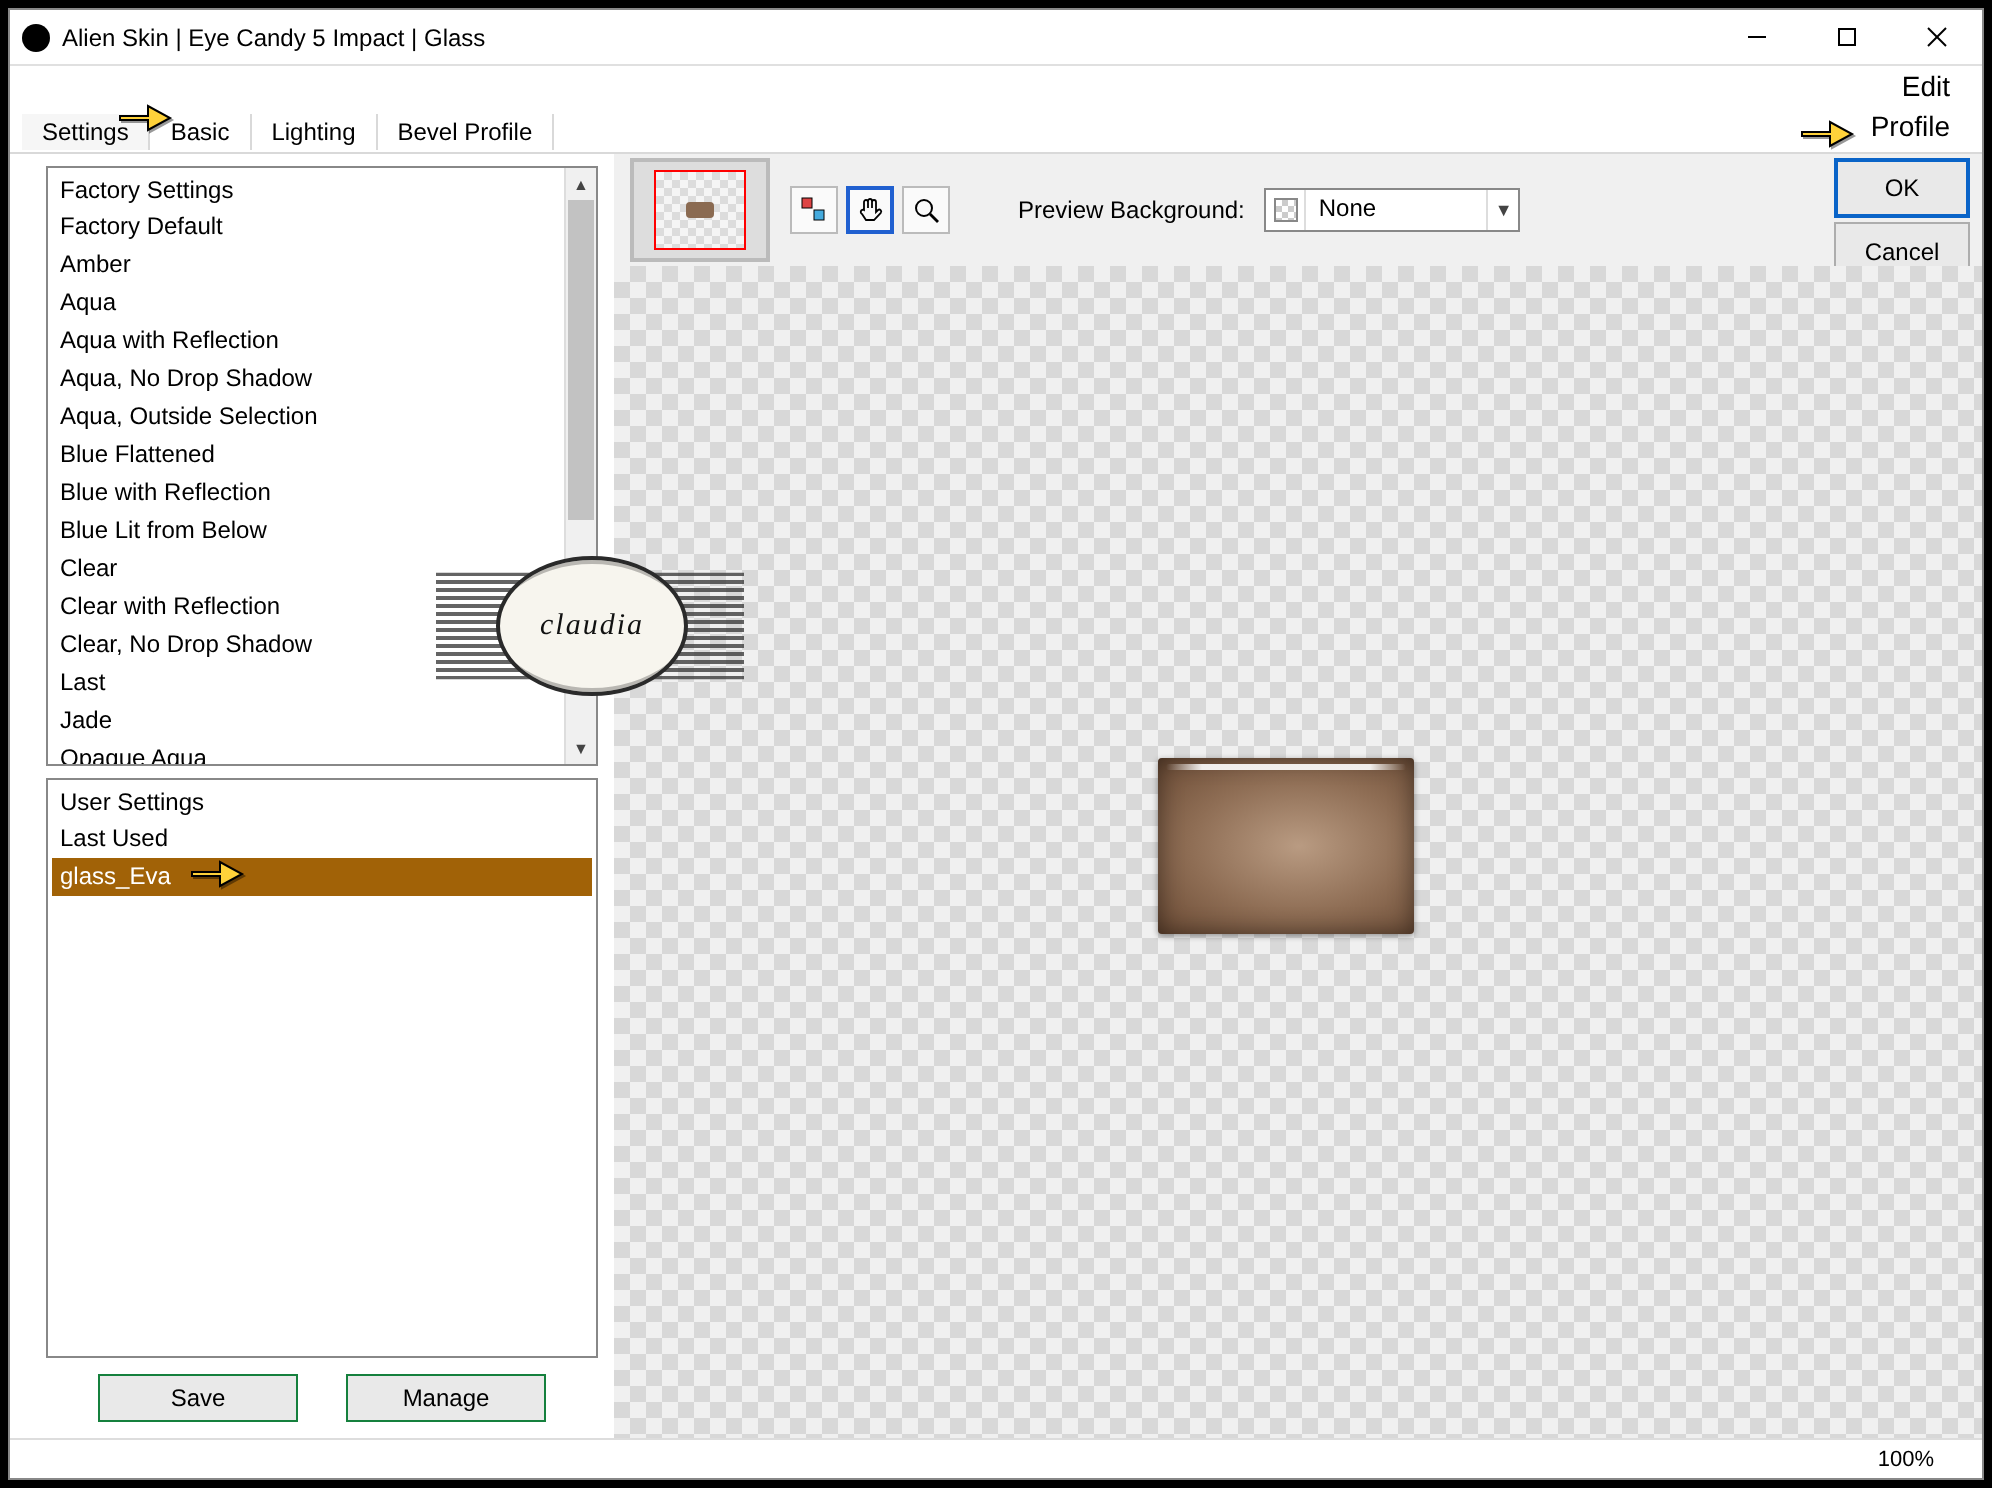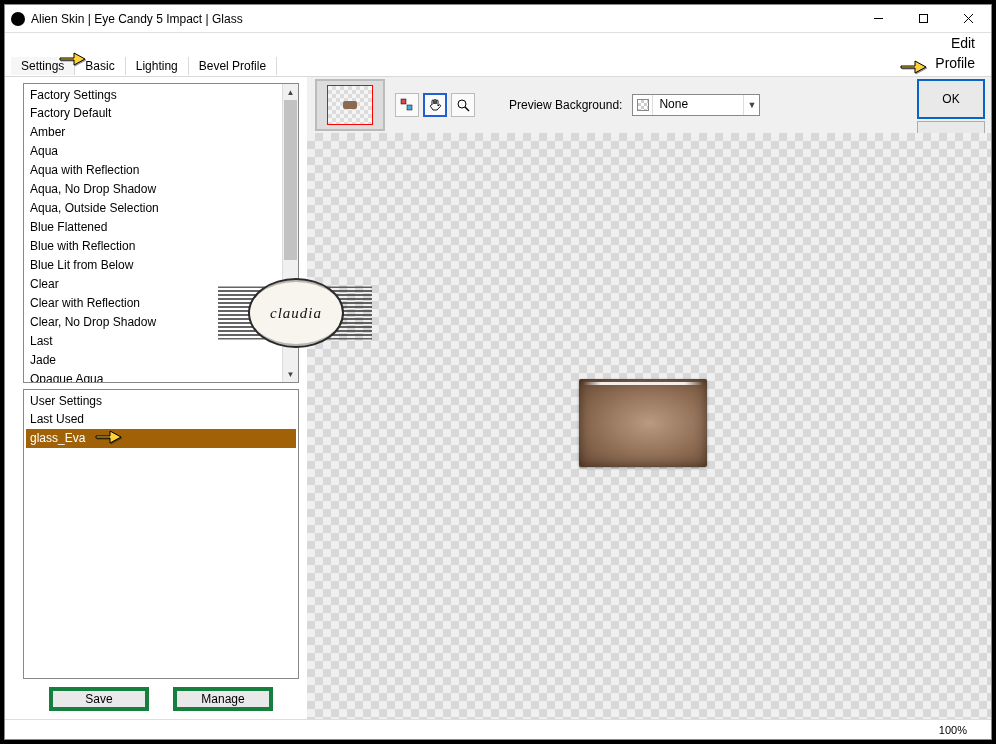--- a/index.html
+++ b/index.html
@@ -23,21 +23,21 @@
     .list-content { position: absolute; left: 0; right: 16px; top: 0; bottom: 0; overflow: hidden; padding: 4px 2px; font-size: 12px; }
     .list-content.noscroll { right: 0; }
     .list-header { padding: 0 4px 2px 4px; font-size: 12px; }
     .list-row { padding: 1px 4px; white-space: nowrap; font-size: 12px; line-height: 17px; }
     .list-row.selected { background: #a16207; color: #fff; }
     .scrollbar-v { position: absolute; right: 0; top: 0; bottom: 0; width: 16px; background: #f0f0f0; border-left: 1px solid #ddd; display: flex; flex-direction: column; }
     .scroll-btn { height: 16px; display: flex; align-items: center; justify-content: center; font-size: 8px; color: #444; }
     .scroll-track { flex: 1; position: relative; }
     .scroll-thumb { position: absolute; left: 1px; right: 1px; top: 0; height: 60%; background: #c2c2c2; }
     .button-row { display: flex; gap: 24px; justify-content: center; }
-    .button-row .btn { width: 100px; height: 24px; background: #e9e9e9; border: 4px solid #15803d; font-size: 12px; display: flex; align-items: center; justify-content: center; }
+    .button-row .btn { width: 100px; height: 24px; background: #e9e9e9; border: 1px solid #15803d; font-size: 12px; display: flex; align-items: center; justify-content: center; }
     .right-col { flex: 1; display: flex; flex-direction: column; }
     .top-panel { height: 56px; background: #f0f0f0; display: flex; align-items: center; padding: 4px 8px; gap: 10px; }
     .thumb-area { width: 70px; height: 52px; background: #ddd; border: 2px solid #bbb; display:flex; align-items:center; justify-content:center; }
     .thumb-checker { width: 46px; height: 40px; border: 1px solid red; position: relative;
       background-image:
         linear-gradient(45deg,#dcdcdc 25%,transparent 25%,transparent 75%,#dcdcdc 75%),
         linear-gradient(45deg,#dcdcdc 25%,#f5f5f5 25%,#f5f5f5 75%,#dcdcdc 75%);
       background-size: 8px 8px; background-position: 0 0, 4px 4px;
       display:flex; align-items:center; justify-content:center;
     }
@@ -49,21 +49,21 @@
     .select-wrap { display: flex; border: 1px solid #888; height: 22px; background: #fff; }
     .select-swatch { width: 20px; display: flex; align-items: center; justify-content: center; border-right: 1px solid #ddd; }
     .swatch-box { width: 12px; height: 12px; border: 1px solid #888;
       background-image:
         linear-gradient(45deg,#ccc 25%,transparent 25%,transparent 75%,#ccc 75%),
         linear-gradient(45deg,#ccc 25%,#fff 25%,#fff 75%,#ccc 75%);
       background-size: 6px 6px; background-position: 0 0, 3px 3px; }
     .select-text { width: 90px; padding: 2px 6px; font-size: 12px; }
     .select-arrow { width: 16px; display: flex; align-items: center; justify-content: center; border-left: 1px solid #ddd; font-size: 9px; color: #444; }
     .action-col { position: absolute; right: 6px; top: 0; width: 68px; display: flex; flex-direction: column; gap: 2px; padding-top: 2px; }
-    .action-btn { height: 40px; display: flex; align-items: center; justify-content: center; font-size: 12px; background: #e9e9e9; border: 1px solid #adadad; }
+    .action-btn { height: 30px; display: flex; align-items: center; justify-content: center; font-size: 12px; background: #e9e9e9; border: 1px solid #adadad; }
     .action-btn.ok { border: 2px solid #0a64c8; }
     .canvas { flex: 1; position: relative;
       background-image:
         linear-gradient(45deg,#d8d8d8 25%,transparent 25%,transparent 75%,#d8d8d8 75%),
         linear-gradient(45deg,#d8d8d8 25%,#f0f0f0 25%,#f0f0f0 75%,#d8d8d8 75%);
       background-size: 16px 16px; background-position: 0 0, 8px 8px;
     }
     .glass-shape { position: absolute; left: 272px; top: 246px; width: 128px; height: 88px;
       background: radial-gradient(ellipse at 55% 50%, #b99b82 0%, #8e6d54 55%, #6a4a34 100%);
       border-radius: 2px;

